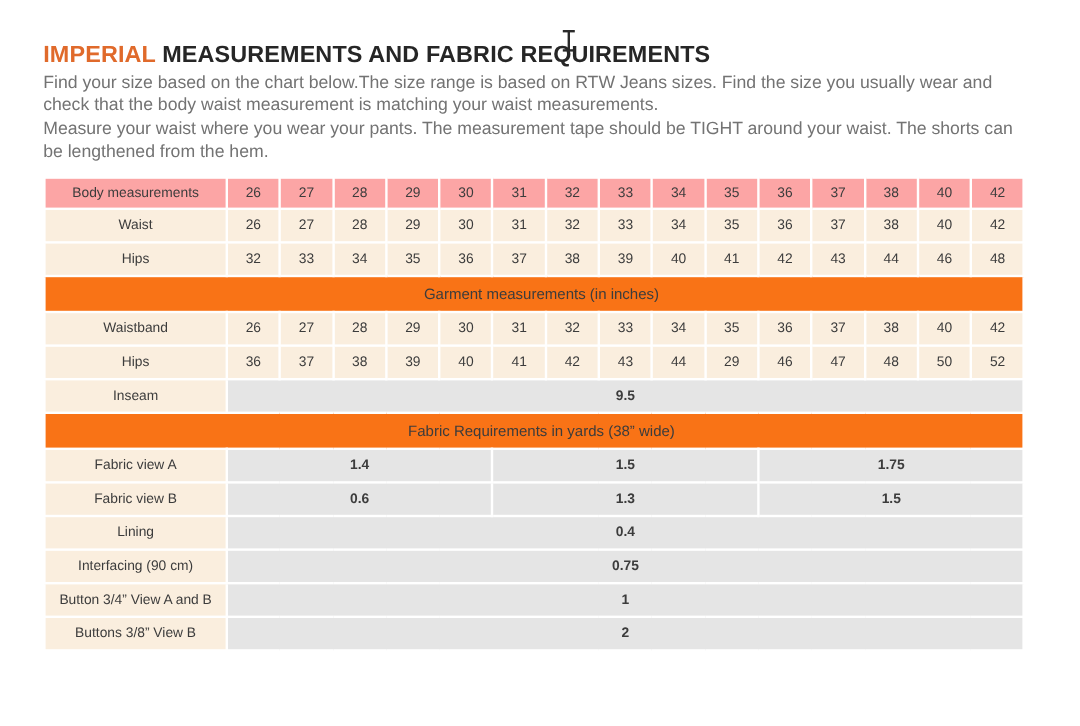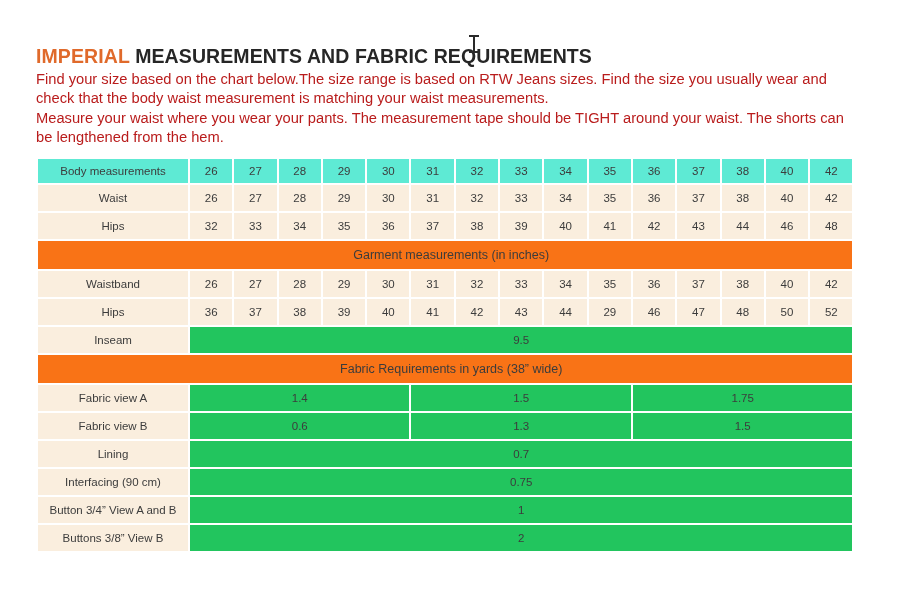--- a/index.html
+++ b/index.html
@@ -13,21 +13,20 @@
     font-family: "Liberation Sans", sans-serif;
     color: #3b3b3b;
     overflow: hidden;
   }
   .page {
     position: relative;
     width: 900px;
     height: 507px;
     box-sizing: border-box;
     padding: 34px 48px 0 36px;
-    margin-top: 10px;
   }
   .cursor {
     position: absolute;
     left: 469px;
     top: 24px;
     width: 10px;
     height: 20px;
     pointer-events: none;
   }
   .cursor .stem {
@@ -55,21 +54,21 @@
     letter-spacing: 0.1px;
     color: #262626;
     line-height: 1.25;
   }
   h1.title .accent {
     color: #e06a2b;
   }
   .intro {
     font-size: 14.7px;
     line-height: 1.30;
-    color: #b91c1c;
+    color: #737373;
     margin: 0 0 6px 0;
     max-width: 815px;
   }
   .intro p { margin: 0; }
 
   table.chart {
     border-collapse: collapse;
     width: 816px;
     margin-top: 10px;
     table-layout: fixed;
@@ -99,25 +98,26 @@
   tr.section td {
     background: #f97316;
     height: 28px;
     font-size: 12.5px;
     color: #3c3c3c;
   }
   tr.section td.label {
     padding-left: 12px;
   }
   tr.header td {
-    background: #5eead4;
+    background: #fca5a5;
     height: 24px;
   }
   td.span-val {
-    background: #22c55e;
+    background: #e5e5e5;
+    font-weight: bold;
   }
 </style>
 </head>
 <body>
 
 <div class="page">
 
   <div class="cursor">
     <div class="bar-top"></div>
     <div class="stem"></div>
@@ -249,21 +249,21 @@
         <td class="span-val" colspan="5">1.75</td>
       </tr>
       <tr>
         <td class="label fill">Fabric view B</td>
         <td class="span-val" colspan="5">0.6</td>
         <td class="span-val" colspan="5">1.3</td>
         <td class="span-val" colspan="5">1.5</td>
       </tr>
       <tr>
         <td class="label fill">Lining</td>
-        <td class="span-val" colspan="15">0.7</td>
+        <td class="span-val" colspan="15">0.4</td>
       </tr>
       <tr>
         <td class="label fill">Interfacing (90 cm)</td>
         <td class="span-val" colspan="15">0.75</td>
       </tr>
       <tr>
         <td class="label fill">Button 3/4” View A and B</td>
         <td class="span-val" colspan="15">1</td>
       </tr>
       <tr>

